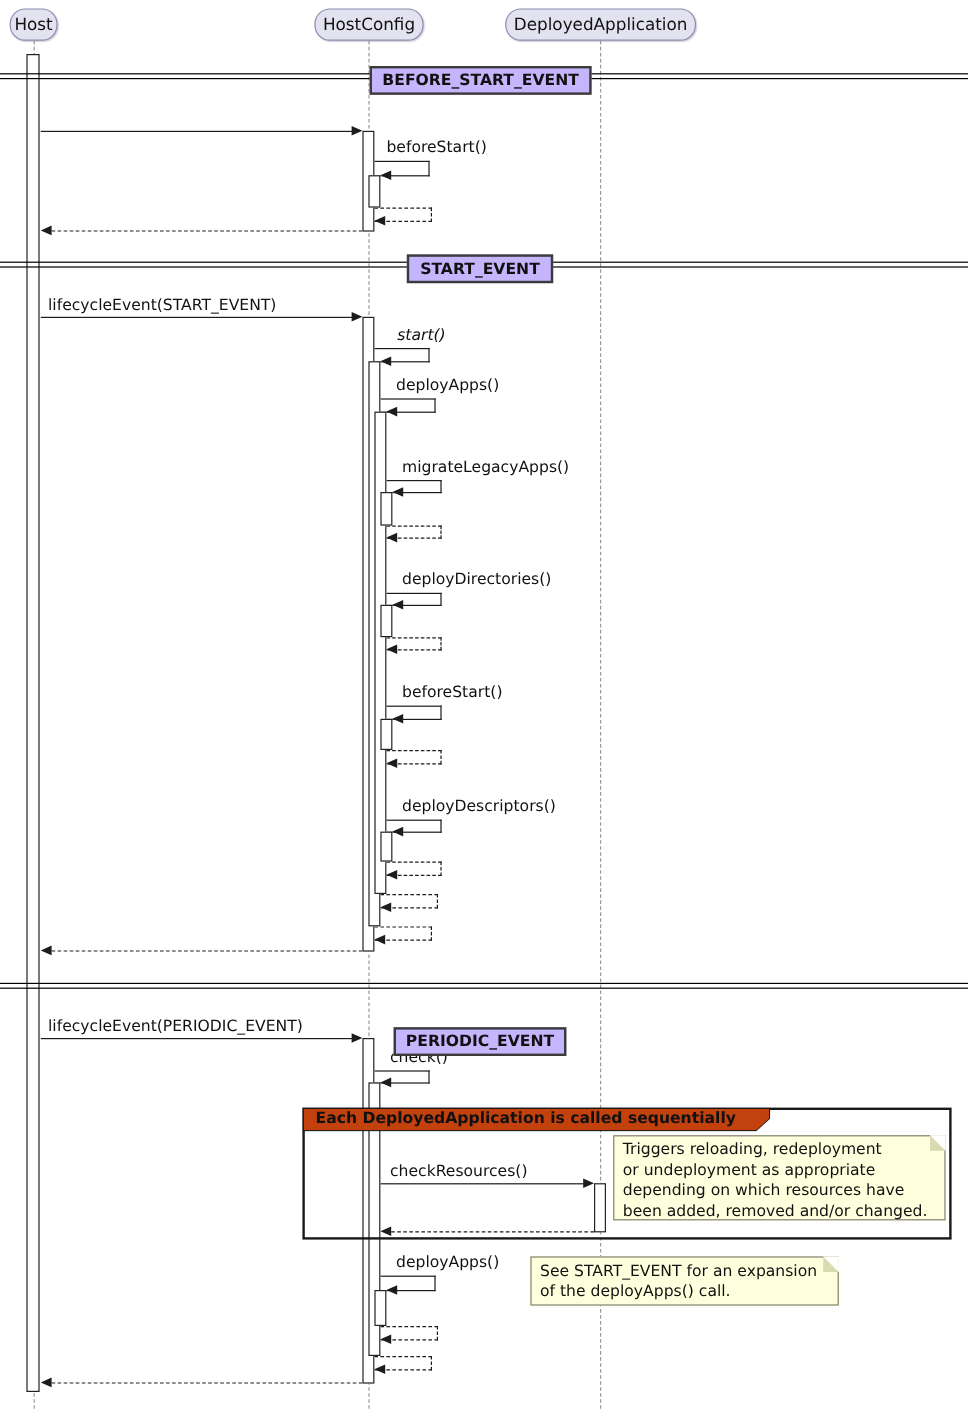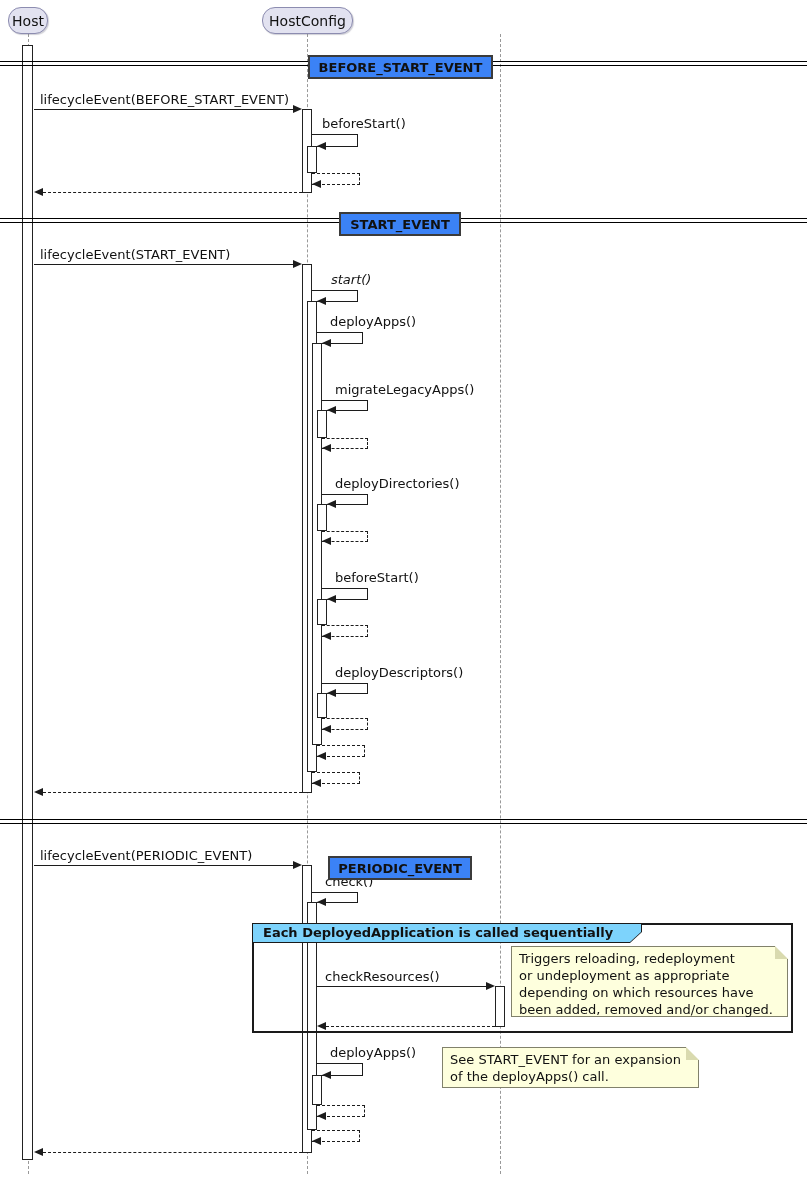--- a/index.html
+++ b/index.html
@@ -13,41 +13,40 @@
   .hl{position:absolute;height:0;border-top:1px solid #1c1c1c;}
   .hl.dashed{border-top-style:dashed;}
   .self{position:absolute;border-top:1px solid #1c1c1c;border-right:1px solid #1c1c1c;
         border-bottom:1px solid #1c1c1c;box-sizing:border-box;}
   .self.dashed{border-top-style:dashed;border-right-style:dashed;border-bottom-style:dashed;}
   .ar{position:absolute;width:0;height:0;border-top:4.5px solid transparent;border-bottom:4.5px solid transparent;}
   .ar.r{border-left:9px solid #1c1c1c;}
   .ar.l{border-right:9px solid #1c1c1c;}
   .mlabel{position:absolute;font-size:13px;white-space:nowrap;line-height:16px;}
   .dlines{position:absolute;left:0;width:807px;height:3px;border-top:1px solid #000;border-bottom:1px solid #000;}
-  .dbox{position:absolute;background:#3b82f6;border:2px solid #3b3b3b;box-sizing:border-box;
+  .dbox{position:absolute;background:#c4b5fd;border:2px solid #3b3b3b;box-sizing:border-box;
         display:flex;align-items:center;justify-content:center;font-size:13px;font-weight:bold;}
   .group{position:absolute;border:2px solid #1a1a1a;box-sizing:border-box;background:transparent;}
   .gheadb{position:absolute;background:#1a1a1a;clip-path:polygon(0 0,100% 0,100% 45%,calc(100% - 12px) 100%,0 100%);}
-  .ghead{position:absolute;background:#7dd3fc;clip-path:polygon(0 0,100% 0,100% 45%,calc(100% - 11px) 100%,0 100%);
+  .ghead{position:absolute;background:#c2410c;clip-path:polygon(0 0,100% 0,100% 45%,calc(100% - 11px) 100%,0 100%);
         font-size:13px;font-weight:bold;line-height:18px;padding-left:10px;box-sizing:border-box;}
   .note{position:absolute;background:#FEFFDD;border:1px solid #81816B;font-size:13px;line-height:17px;
         padding:3px 7px;white-space:pre-line;box-sizing:border-box;}
   .note::before{content:"";position:absolute;top:-1px;right:-1px;border-style:solid;
         border-width:0 13px 13px 0;border-color:#ffffff #ffffff #d9daaf #d9daaf;}
 </style>
 </head>
 <body>
 
 <div id="page">
 
   <div class="lifeline" style="left:28px;top:34px;height:1140px;"></div>
   <div class="lifeline" style="left:307px;top:34px;height:1140px;"></div>
   <div class="lifeline" style="left:500px;top:34px;height:1140px;"></div>
 
-  <div class="mlabel" style="left:40px;top:92px;">lifecycleEvent(BEFORE_START_EVENT)</div>
   <div class="hl" style="left:34px;top:109px;width:260px;"></div>
   <div class="ar r" style="left:293px;top:105px;"></div>
 
   <div class="mlabel" style="left:322px;top:116px;">beforeStart()</div>
   <div class="self" style="left:312px;top:134px;width:46px;height:13px;"></div>
   <div class="ar l" style="left:317px;top:142px;"></div>
 
   <div class="self dashed" style="left:312px;top:173px;width:48px;height:12px;"></div>
   <div class="ar l" style="left:312px;top:180px;"></div>
 
@@ -168,14 +167,17 @@
 or undeployment as appropriate
 depending on which resources have
 been added, removed and/or changed.</div>
 
   <div class="pbox" style="left:8px;top:7px;width:40px;height:27px;">
     <span>Host</span>
   </div>
   <div class="pbox" style="left:262px;top:7px;width:91px;height:27px;">
     <span>HostConfig</span>
   </div>
+  <div class="pbox" style="left:421px;top:7px;width:159px;height:27px;">
+    <span>DeployedApplication</span>
+  </div>
 
 </div>
 
 </body></html>

